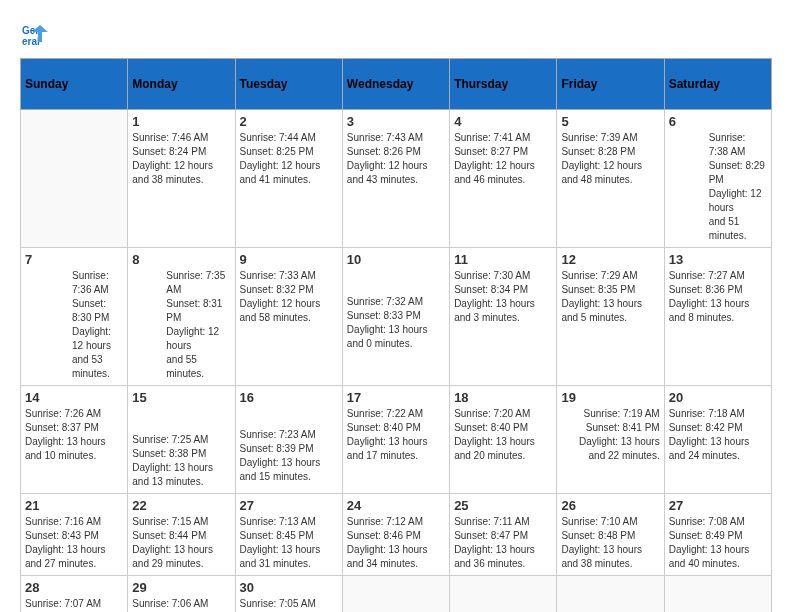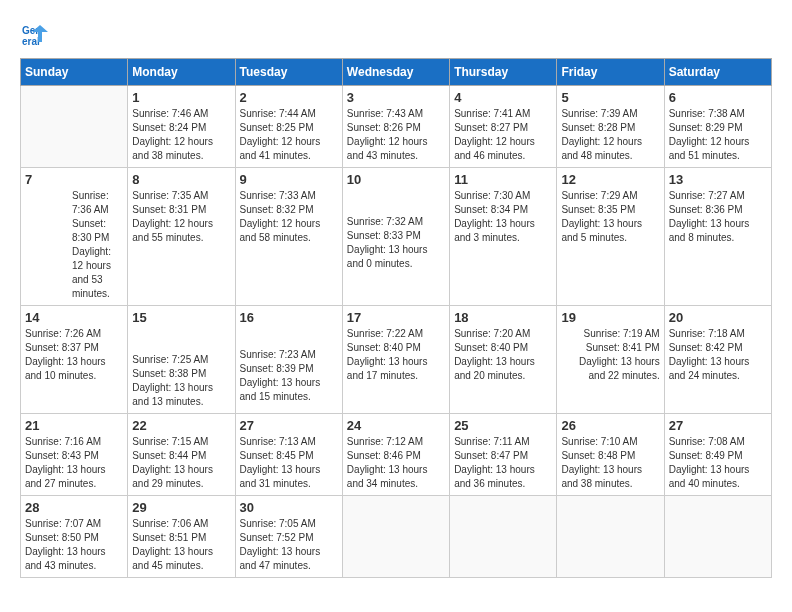--- a/index.html
+++ b/index.html
@@ -46,22 +46,22 @@
       font-size: 14px;
       color: #555;
     }
     table {
       width: 100%;
       border-collapse: collapse;
       font-size: 11px;
     }
     thead tr th {
       background-color: #1a6fc4;
-      color: #ffffff;
-      padding: 6px 4px;
+      color: #000000;
+      padding: 18px 4px;
       text-align: left;
       font-size: 12px;
       font-weight: bold;
       border: 1px solid #aaa;
     }
     tbody tr td {
       border: 1px solid #ccc;
       vertical-align: top;
       padding: 4px;
       height: 80px;
@@ -150,37 +150,37 @@
         </td>
         <td>
           <span class="day-number">5</span>
           <div class="day-info" style="white-space: pre-line;">Sunrise: 7:39 AM
 Sunset: 8:28 PM
 Daylight: 12 hours
 and 48 minutes.</div>
         </td>
         <td>
           <span class="day-number">6</span>
-          <div class="day-info" style="white-space: pre-line;">Sunrise: 7:38 AM
+          <div class="day-info" style="white-space: pre-line; margin-left: 40px;">Sunrise: 7:38 AM
 Sunset: 8:29 PM
 Daylight: 12 hours
 and 51 minutes.</div>
         </td>
       </tr>
       <tr>
         <td>
           <span class="day-number">7</span>
           <div class="day-info" style="white-space: pre-line; margin-left: 47px;">Sunrise: 7:36 AM
 Sunset: 8:30 PM
 Daylight: 12 hours
 and 53 minutes.</div>
         </td>
         <td>
           <span class="day-number">8</span>
-          <div class="day-info" style="white-space: pre-line;">Sunrise: 7:35 AM
+          <div class="day-info" style="white-space: pre-line; margin-left: 34px;">Sunrise: 7:35 AM
 Sunset: 8:31 PM
 Daylight: 12 hours
 and 55 minutes.</div>
         </td>
         <td>
           <span class="day-number">9</span>
           <div class="day-info" style="white-space: pre-line;">Sunrise: 7:33 AM
 Sunset: 8:32 PM
 Daylight: 12 hours
 and 58 minutes.</div>

